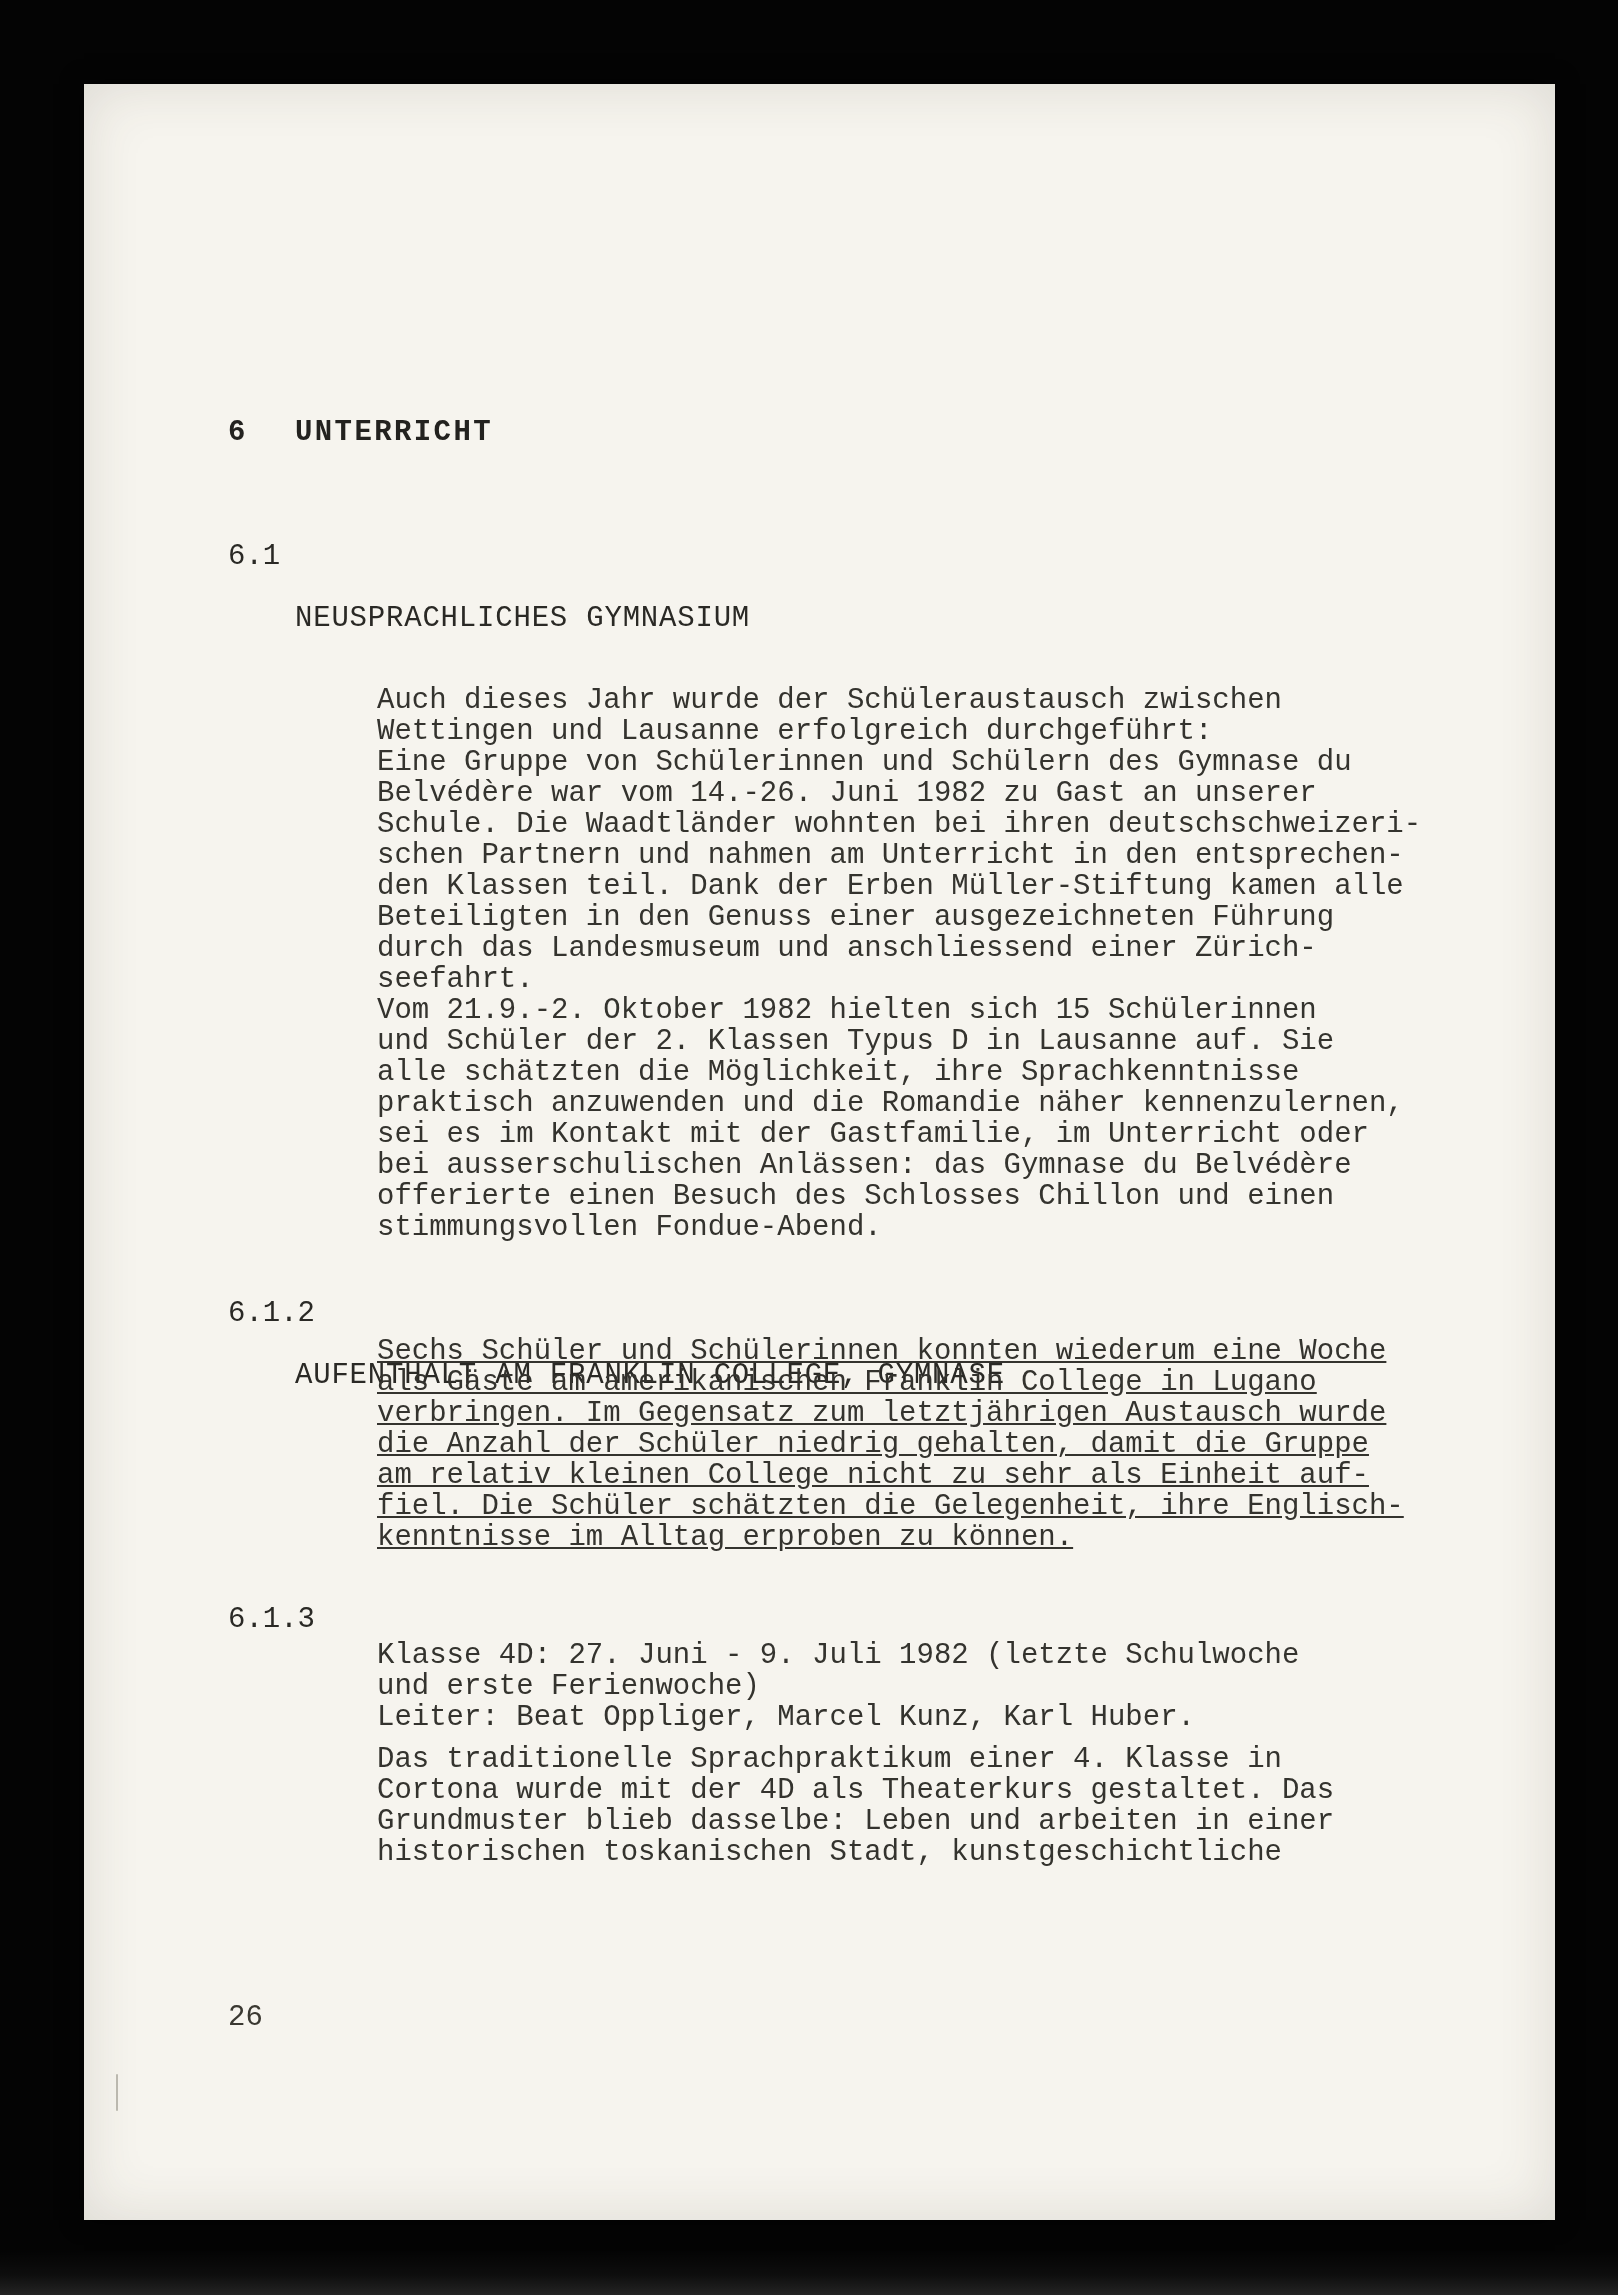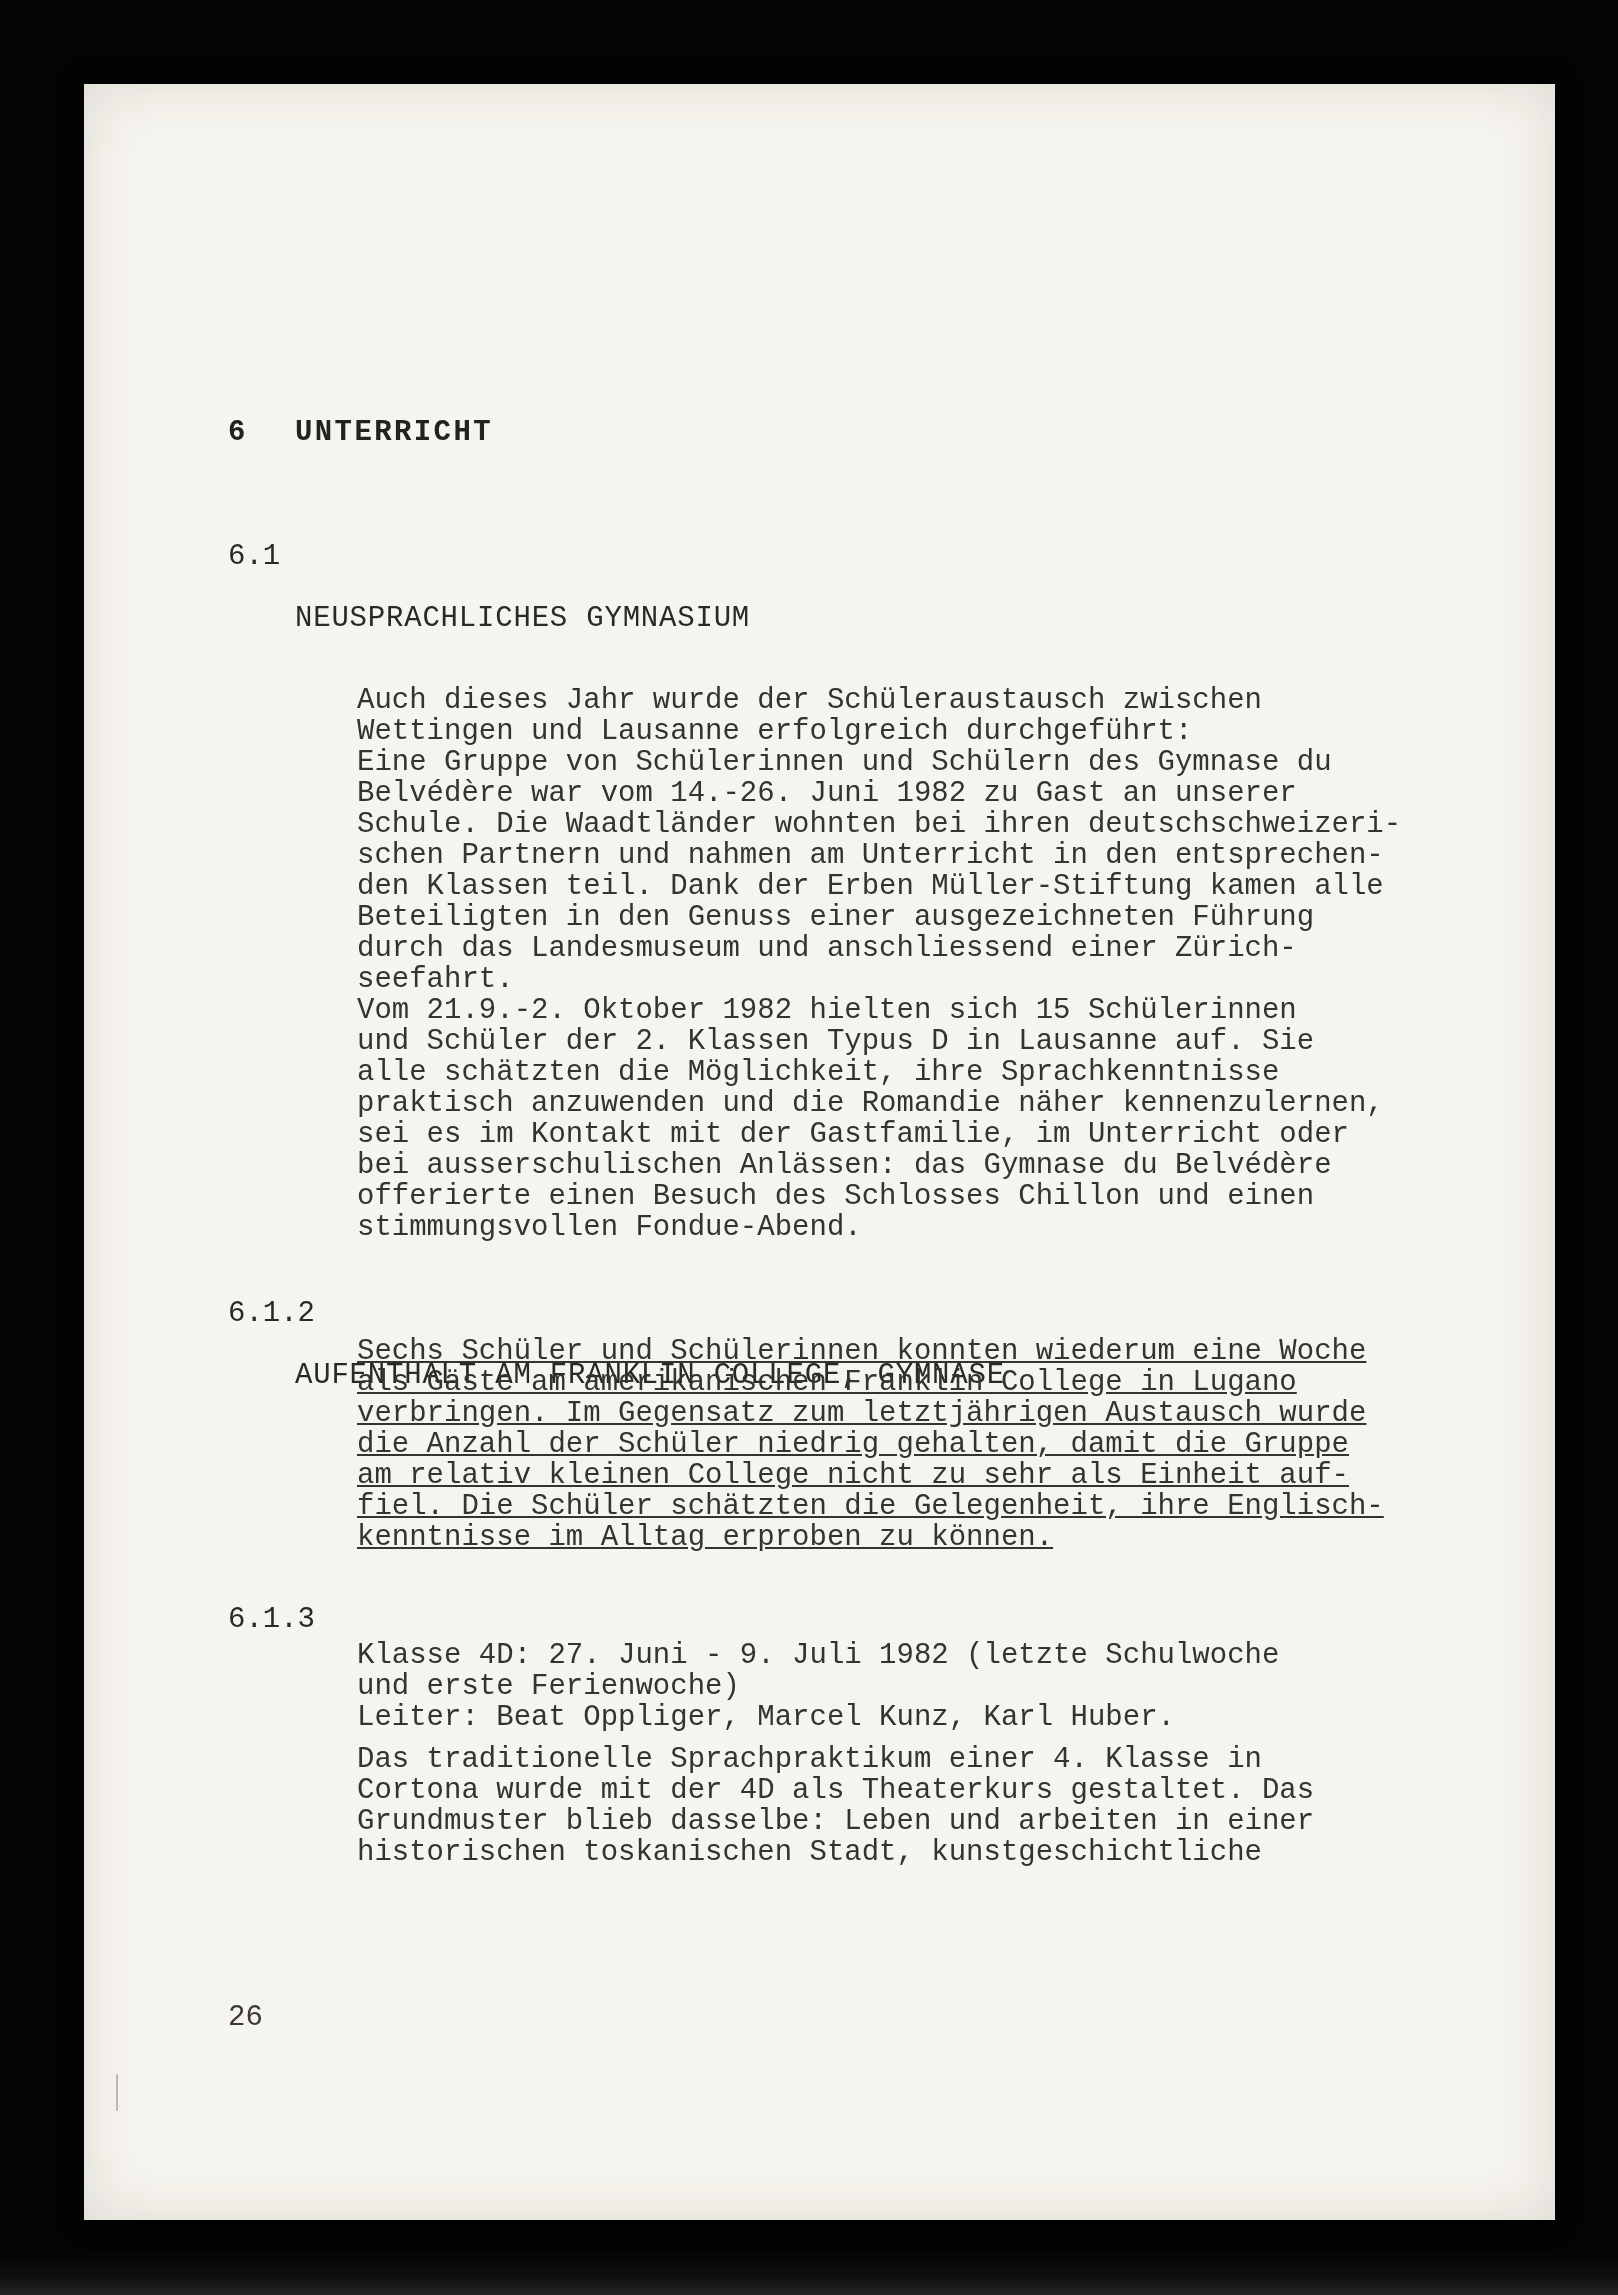--- a/index.html
+++ b/index.html
@@ -63,20 +63,21 @@
     white-space: pre-line;
   }
   .sec-heading .num {
     letter-spacing: 0;
   }
   .para {
     font-size: 29px;
     line-height: 31px;
     white-space: pre;
     color: #34332e;
+    margin-left: 20px;
   }
   .body-block {
     position: absolute;
     left: 273px;
   }
   .page-number {
     position: absolute;
     left: 144px;
     top: 1917px;
     font-size: 29px;

